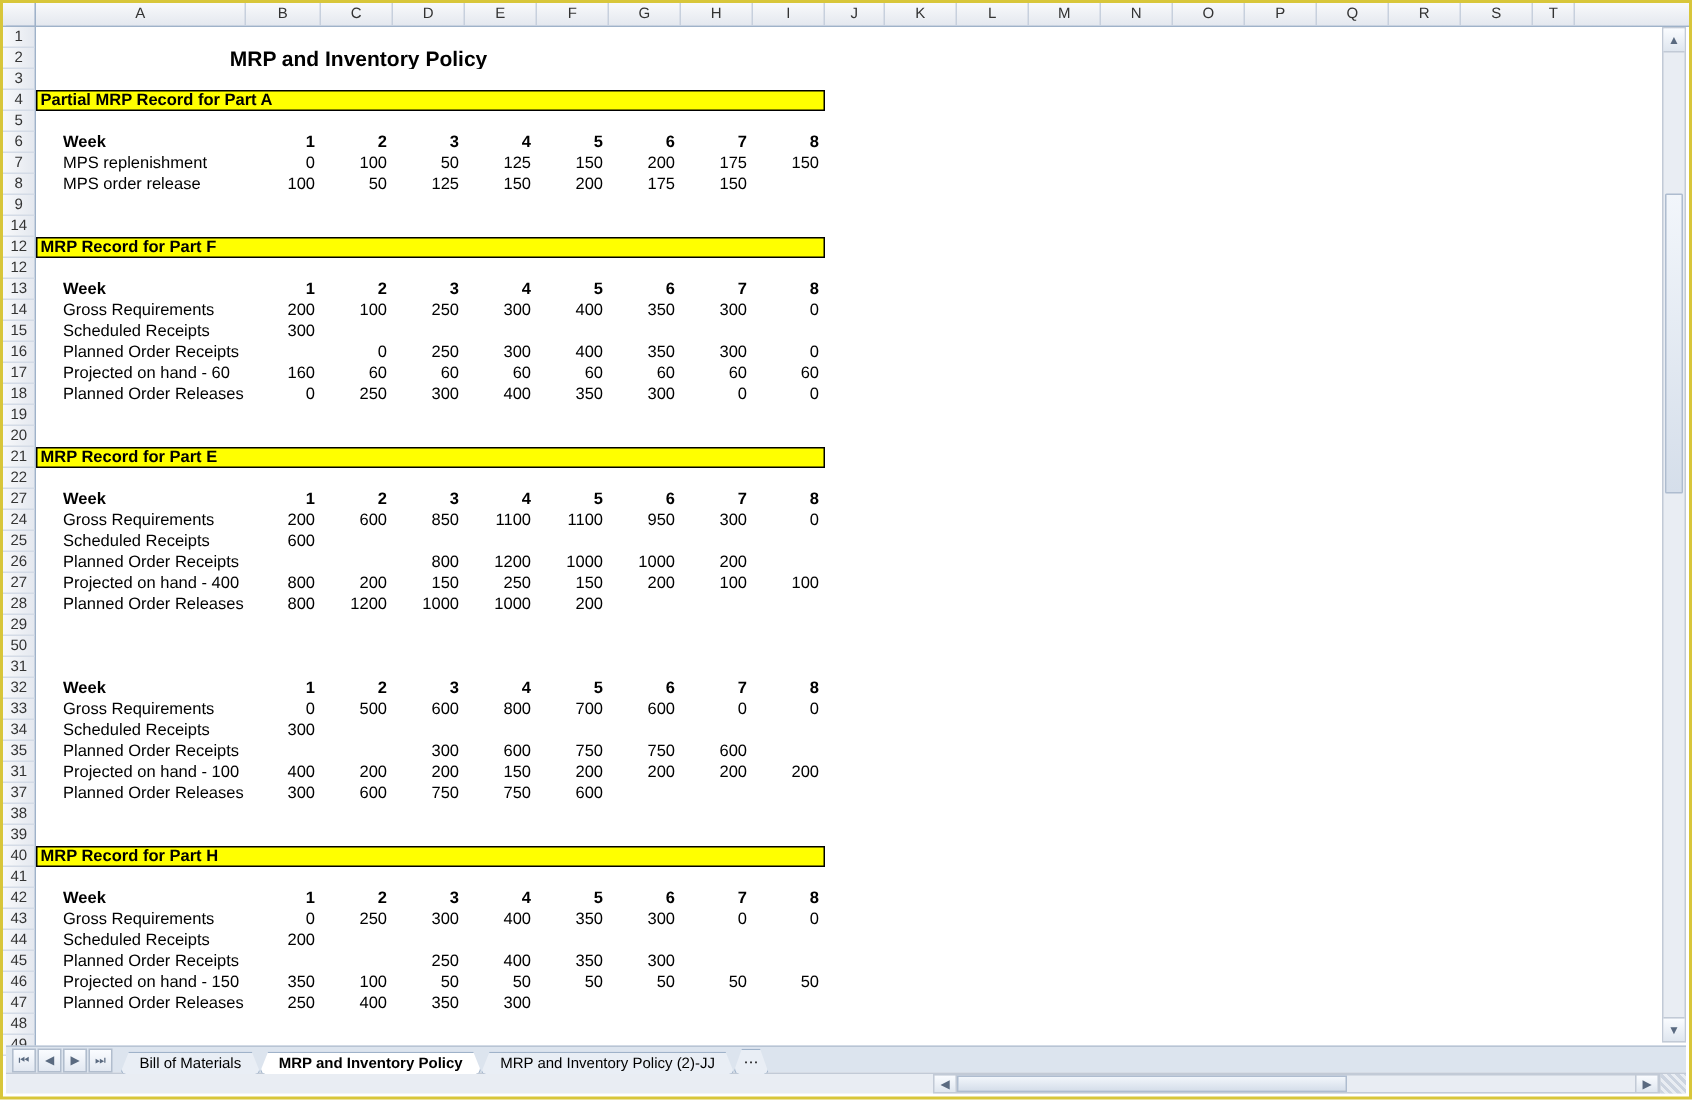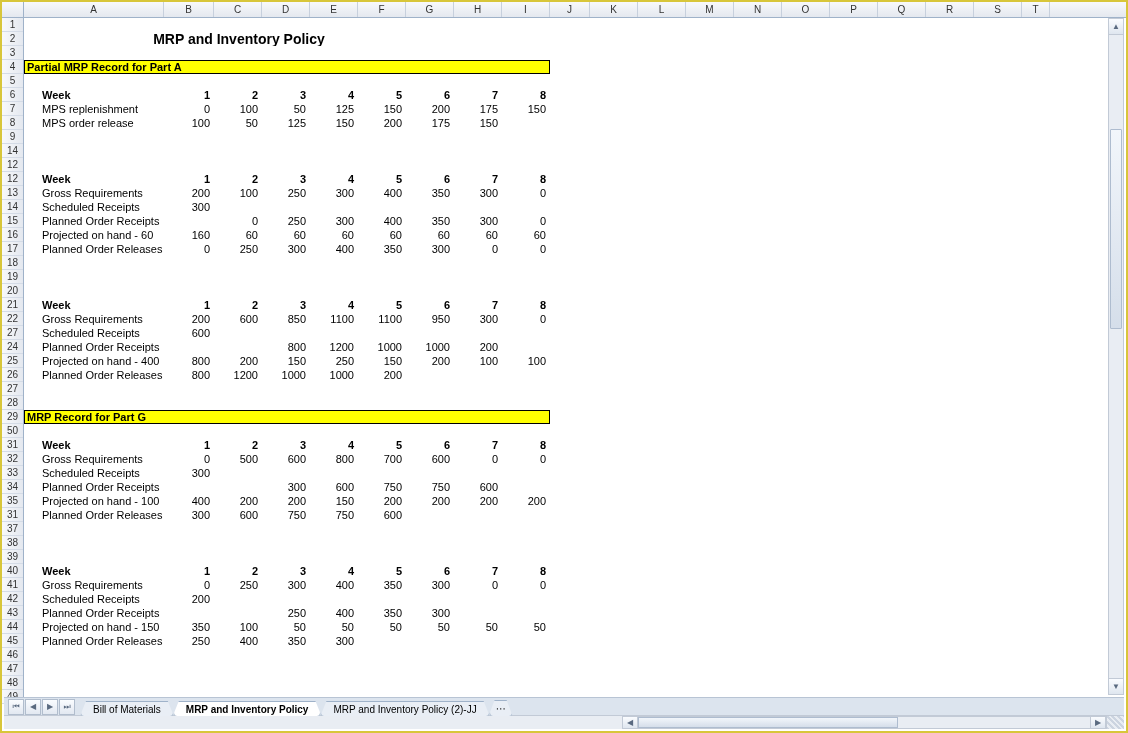--- a/index.html
+++ b/index.html
@@ -214,20 +214,23 @@
       <div class="cell cN num">50</div>
       <div class="cell cN num">125</div>
       <div class="cell cN num">150</div>
       <div class="cell cN num">200</div>
       <div class="cell cN num">175</div>
       <div class="cell cN num">150</div>
       <div class="cell cN num"></div>
     </div>
     <div class="row"></div>
     <div class="row"></div>
+    <div class="row">
+      <div class="yellow" style="width: 526px;">MRP Record for Part F</div>
+    </div>
     <div class="row"></div>
     <div class="row">
       <div class="cell cA rowlabel bold">Week</div>
       <div class="cell cN num bold">1</div>
       <div class="cell cN num bold">2</div>
       <div class="cell cN num bold">3</div>
       <div class="cell cN num bold">4</div>
       <div class="cell cN num bold">5</div>
       <div class="cell cN num bold">6</div>
       <div class="cell cN num bold">7</div>
@@ -283,20 +286,23 @@
       <div class="cell cN num">250</div>
       <div class="cell cN num">300</div>
       <div class="cell cN num">400</div>
       <div class="cell cN num">350</div>
       <div class="cell cN num">300</div>
       <div class="cell cN num">0</div>
       <div class="cell cN num">0</div>
     </div>
     <div class="row"></div>
     <div class="row"></div>
+    <div class="row">
+      <div class="yellow" style="width: 526px;">MRP Record for Part E</div>
+    </div>
     <div class="row"></div>
     <div class="row">
       <div class="cell cA rowlabel bold">Week</div>
       <div class="cell cN num bold">1</div>
       <div class="cell cN num bold">2</div>
       <div class="cell cN num bold">3</div>
       <div class="cell cN num bold">4</div>
       <div class="cell cN num bold">5</div>
       <div class="cell cN num bold">6</div>
       <div class="cell cN num bold">7</div>
@@ -352,23 +358,20 @@
       <div class="cell cN num">1200</div>
       <div class="cell cN num">1000</div>
       <div class="cell cN num">1000</div>
       <div class="cell cN num">200</div>
       <div class="cell cN num"></div>
       <div class="cell cN num"></div>
       <div class="cell cN num"></div>
     </div>
     <div class="row"></div>
     <div class="row"></div>
-    <div class="row">
-      <div class="yellow" style="width: 526px;">MRP Record for Part G</div>
-    </div>
     <div class="row"></div>
     <div class="row">
       <div class="cell cA rowlabel bold">Week</div>
       <div class="cell cN num bold">1</div>
       <div class="cell cN num bold">2</div>
       <div class="cell cN num bold">3</div>
       <div class="cell cN num bold">4</div>
       <div class="cell cN num bold">5</div>
       <div class="cell cN num bold">6</div>
       <div class="cell cN num bold">7</div>
@@ -424,20 +427,23 @@
       <div class="cell cN num">600</div>
       <div class="cell cN num">750</div>
       <div class="cell cN num">750</div>
       <div class="cell cN num">600</div>
       <div class="cell cN num"></div>
       <div class="cell cN num"></div>
       <div class="cell cN num"></div>
     </div>
     <div class="row"></div>
     <div class="row"></div>
+    <div class="row">
+      <div class="yellow" style="width: 526px;">MRP Record for Part H</div>
+    </div>
     <div class="row"></div>
     <div class="row">
       <div class="cell cA rowlabel bold">Week</div>
       <div class="cell cN num bold">1</div>
       <div class="cell cN num bold">2</div>
       <div class="cell cN num bold">3</div>
       <div class="cell cN num bold">4</div>
       <div class="cell cN num bold">5</div>
       <div class="cell cN num bold">6</div>
       <div class="cell cN num bold">7</div>

